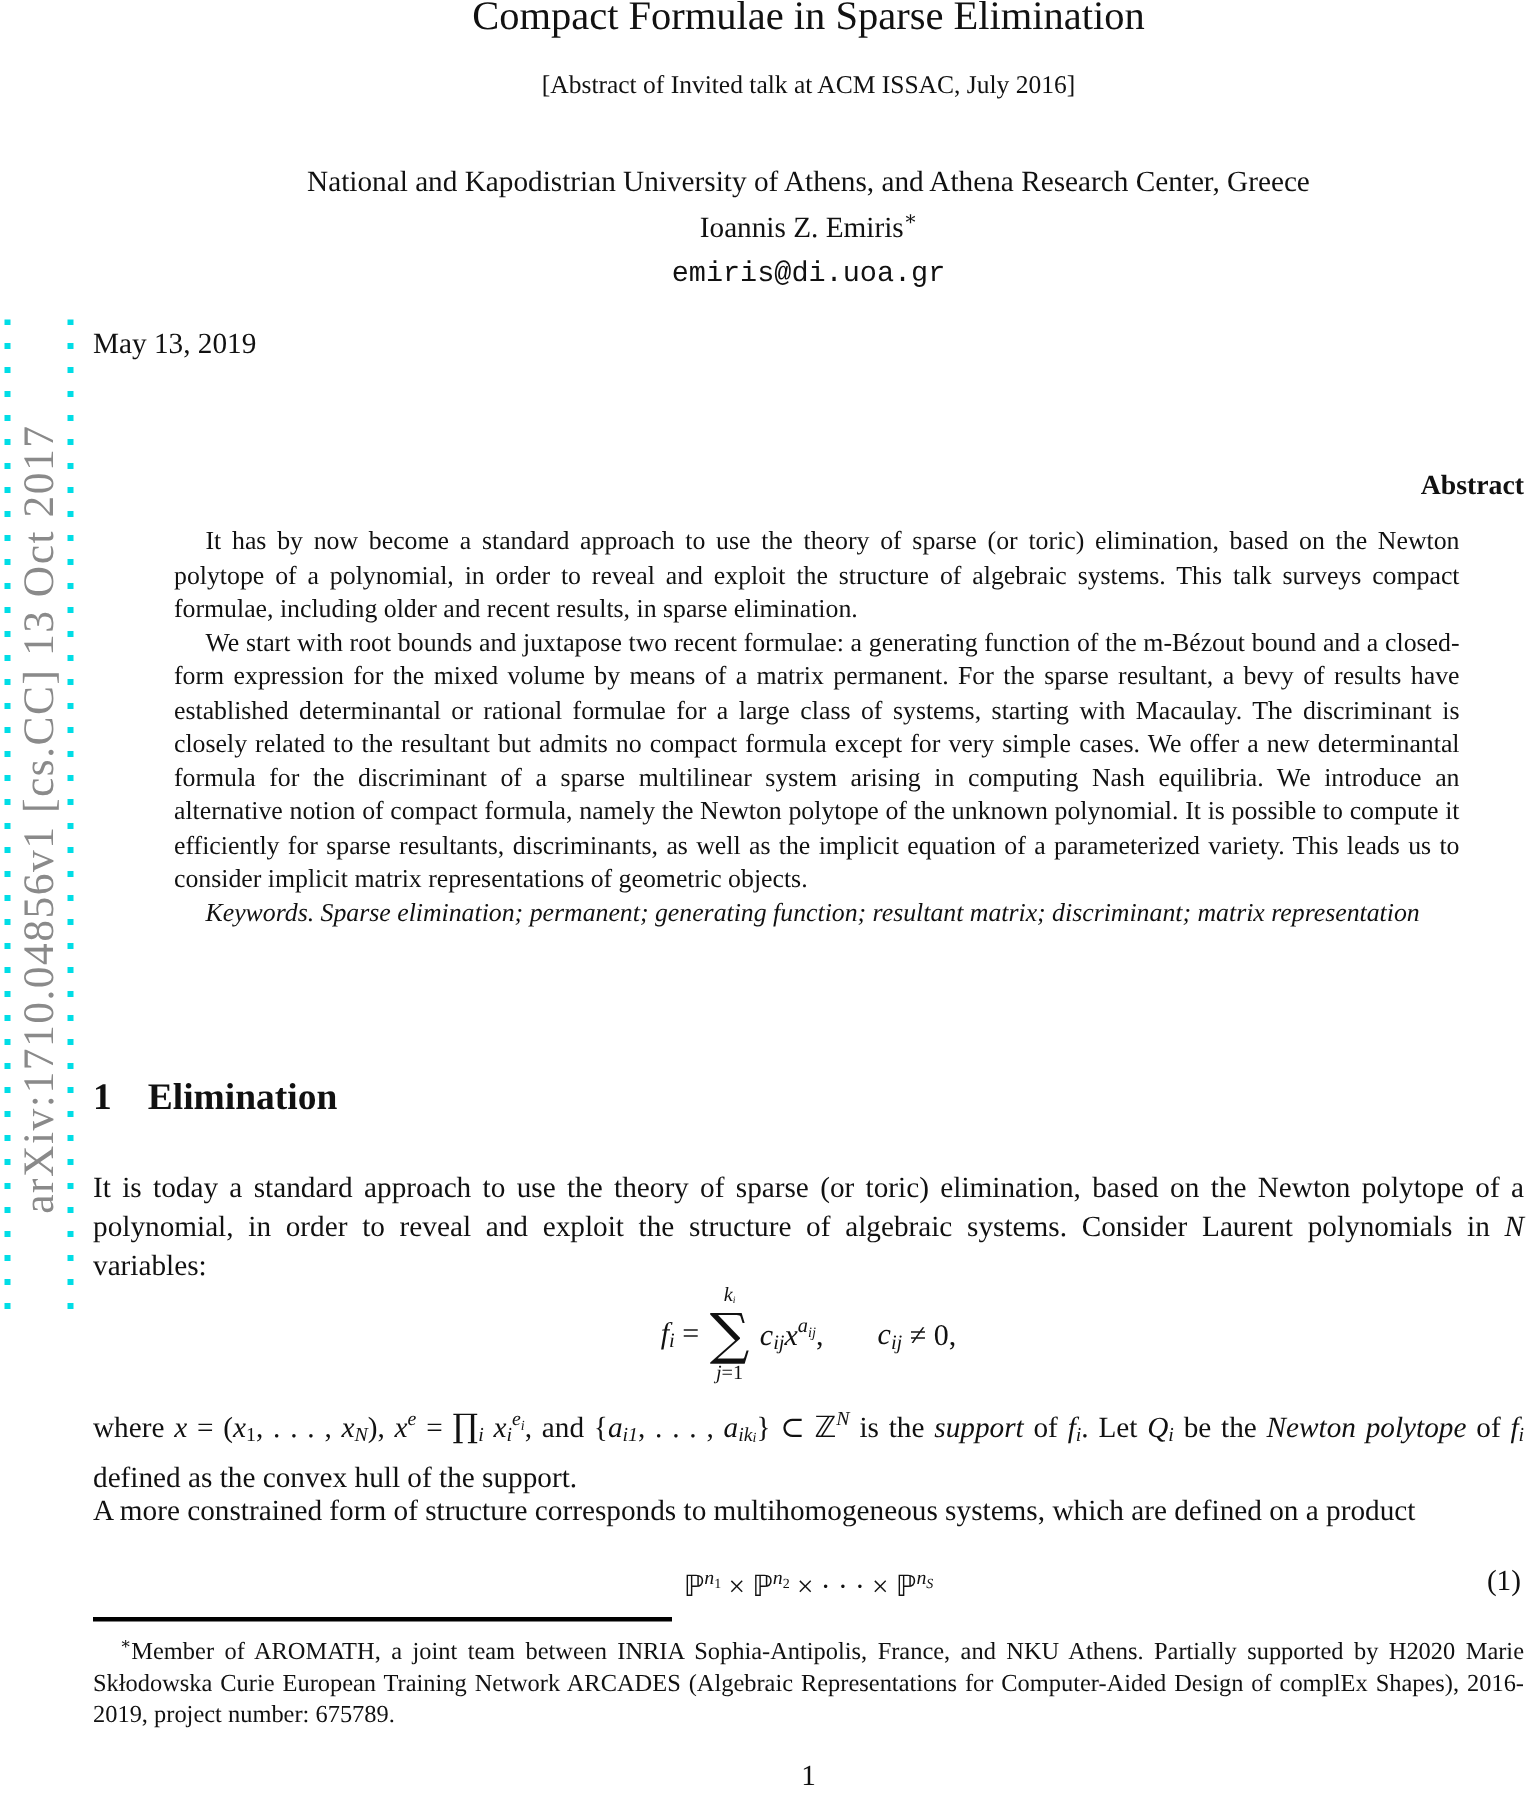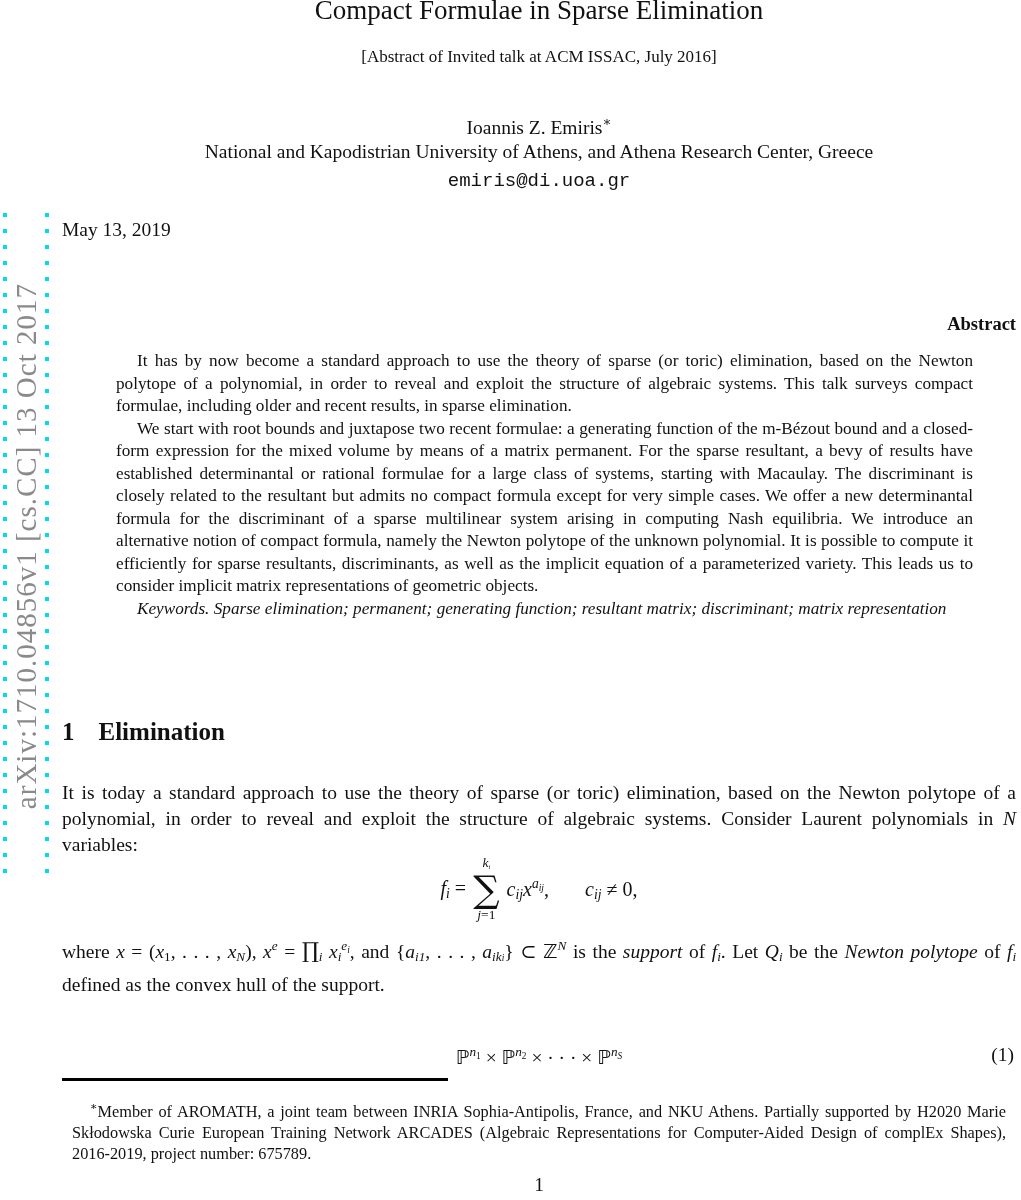--- a/index.html
+++ b/index.html
@@ -50,21 +50,21 @@
   .display-math{top:856px;display:flex;justify-content:center;align-items:center;font-size:20px;}
   .sumstack{display:inline-flex;flex-direction:column;align-items:center;margin:0 7px;}
   .sum-lim{font-size:13.5px;line-height:1.1;}
   .sigma{font-size:37px;line-height:1.0;font-family:"DejaVu Serif","DejaVu Sans",serif;}
 
   .eq1{top:1044px;text-align:center;font-size:19.5px;}
   .eq1-number{position:absolute;right:2px;top:0;font-size:19.5px;}
 
   .footnote-rule{top:1078px;width:386px;border-top:3px solid #000;}
   .footnote{top:1086px;font-size:16.3px;line-height:21px;text-align:justify;}
-  .footnote p{margin:10px;text-indent:18px;}
+  .footnote p{margin:0;text-indent:18px;}
   .fnmark{font-size:68%;vertical-align:0.62em;}
 
   .pagenum{top:1174px;text-align:center;font-size:19.5px;}
 </style>
 </head>
 <body>
 
 <div class="page" style="--dash:#00dde6">
 
   <div class="stamp-line" style="left:3px"></div>
@@ -72,22 +72,22 @@
   <div class="stamp-text-wrap">
     <span class="stamp-text">arXiv:1710.04856v1  [cs.CC]  13 Oct 2017</span>
   </div>
 
   <div class="content">
 
     <div class="abs title">Compact Formulae in Sparse Elimination</div>
     <div class="abs subtitle">[Abstract of Invited talk at ACM ISSAC, July 2016]</div>
 
     <div class="abs author-block">
+      <div>National and Kapodistrian University of Athens, and Athena Research Center, Greece</div>
       <div><span>Ioannis Z. Emiris</span><span class="sup">∗</span></div>
-      <div>National and Kapodistrian University of Athens, and Athena Research Center, Greece</div>
       <div class="email">emiris@di.uoa.gr</div>
     </div>
 
     <div class="abs date">May 13, 2019</div>
 
     <div class="abs abstract-head">Abstract</div>
     <div class="abs abstract-body">
       <p>It has by now become a standard approach to use the theory of sparse (or toric) elimination, based on the Newton polytope of a polynomial, in order to reveal and exploit the structure of algebraic systems. This talk surveys compact formulae, including older and recent results, in sparse elimination.</p>
       <p>We start with root bounds and juxtapose two recent formulae: a generating function of the m-Bézout bound and a closed-form expression for the mixed volume by means of a matrix permanent. For the sparse resultant, a bevy of results have established determinantal or rational formulae for a large class of systems, starting with Macaulay. The discriminant is closely related to the resultant but admits no compact formula except for very simple cases. We offer a new determinantal formula for the discriminant of a sparse multilinear system arising in computing Nash equilibria. We introduce an alternative notion of compact formula, namely the Newton polytope of the unknown polynomial. It is possible to compute it efficiently for sparse resultants, discriminants, as well as the implicit equation of a parameterized variety. This leads us to consider implicit matrix representations of geometric objects.</p>
       <p class="keywords">Keywords.  Sparse elimination; permanent; generating function; resultant matrix; discriminant; matrix representation</p>
@@ -104,20 +104,21 @@
       <span class="sumstack">
         <span class="sum-lim"><span class="mi">k</span><span class="subsub mi">i</span></span>
         <span class="sigma">∑</span>
         <span class="sum-lim"><span class="mi">j</span><span>=1</span></span>
       </span>
       <span><span class="mi">c</span><span class="sub mi">ij</span><span class="mi">x</span><span class="sup mi">a</span><span class="supsub mi">ij</span><span>,</span><span class="mi gap">c</span><span class="sub mi">ij</span><span> ≠ 0,</span></span>
     </div>
 
     <div class="abs bodypar p-where"><span>where </span><span class="mi">x</span><span> = (</span><span class="mi">x</span><span class="sub">1</span><span>, . . . , </span><span class="mi">x</span><span class="sub mi">N</span><span>), </span><span class="mi">x</span><span class="sup mi">e</span><span> = </span><span class="prod">∏</span><span class="sub mi">i</span><span> </span><span class="mi">x</span><span class="sub mi">i</span><span class="sup mi">e</span><span class="supsub mi">i</span><span>, and {</span><span class="mi">a</span><span class="sub mi">i1</span><span>, . . . , </span><span class="mi">a</span><span class="sub mi">ik</span><span class="subsub mi">i</span><span>} ⊂ </span><span class="bb">ℤ</span><span class="sup mi">N</span><span> is the </span><span class="it">support</span><span> of </span><span class="mi">f</span><span class="sub mi">i</span><span>. Let </span><span class="mi">Q</span><span class="sub mi">i</span><span> be the </span><span class="it">Newton polytope</span><span> of </span><span class="mi">f</span><span class="sub mi">i</span><span> defined as the convex hull of the support.</span></div>
 
+    <div class="abs bodypar p-amore"><span>A more constrained form of structure corresponds to multihomogeneous systems, which are defined on a product</span></div>
 
     <div class="abs eq1">
       <span><span class="bb">ℙ</span><span class="sup mi">n</span><span class="supsub">1</span><span> × </span><span class="bb">ℙ</span><span class="sup mi">n</span><span class="supsub">2</span><span> × · · · × </span><span class="bb">ℙ</span><span class="sup mi">n</span><span class="supsub mi">S</span></span>
       <span class="eq1-number">(1)</span>
     </div>
 
     <div class="abs footnote-rule"></div>
     <div class="abs footnote">
       <p><span class="fnmark">∗</span><span>Member of AROMATH, a joint team between INRIA Sophia-Antipolis, France, and NKU Athens. Partially supported by H2020 Marie Skłodowska Curie European Training Network ARCADES (Algebraic Representations for Computer-Aided Design of complEx Shapes), 2016-2019, project number: 675789.</span></p>
     </div>

